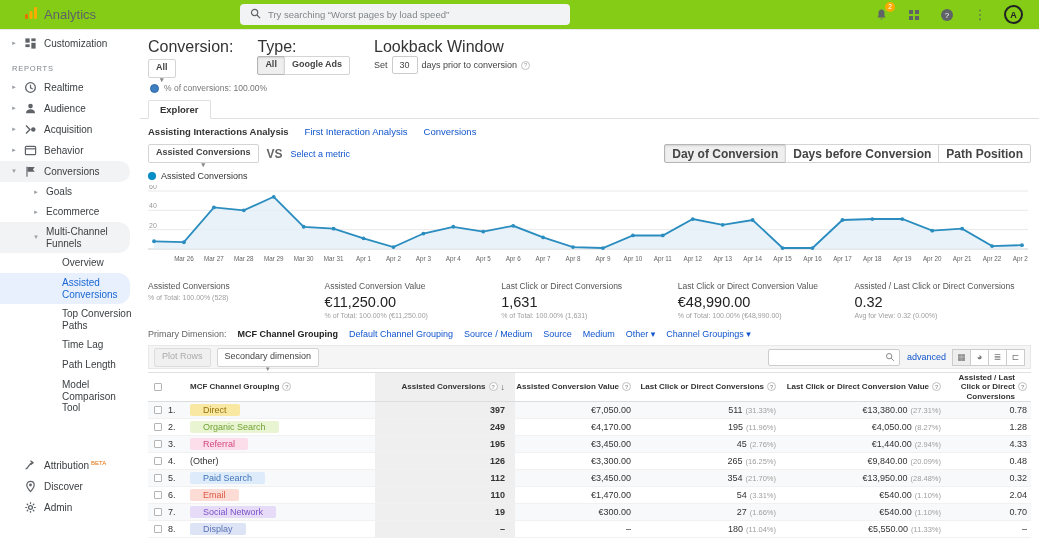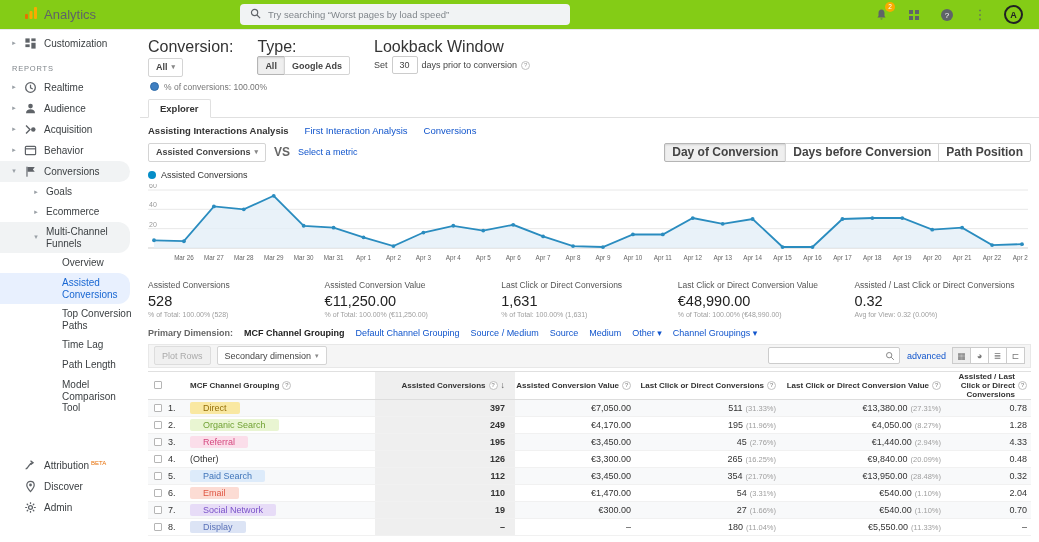--- a/index.html
+++ b/index.html
@@ -31,21 +31,21 @@
   .s-item.lvl2 { padding-left:48px; }
   .s-item.pill-gray { background:#f1f3f4; border-radius:0 12px 12px 0; margin-right:10px; }
   .s-item.pill-blue { background:#e8f0fe; border-radius:0 12px 12px 0; margin-right:10px; color:#1967d2; }
   .s-sect { padding:10px 10px 4px 12px; font-size:7.5px; letter-spacing:.8px; color:#80868b; }
   .s-footer { position:absolute; bottom:6px; left:0; width:140px; }
   .beta { color:#e8710a; font-size:6px; vertical-align:super; margin-left:2px; }
   
   .main { position:absolute; top:30px; left:140px; width:899px; height:512px; background:#fff; overflow:hidden; }
   .ctl { display:flex; gap:24px; padding:8px 0 0 8px; }
   .btn { display:inline-flex; align-items:center; gap:4px; border:1px solid #d4d4d4; border-radius:2px;
-    background:#fff; font-size:9px; color:#444; padding:2px 7px; height:19px; }
+    background:#fff; font-size:9px; color:#444; padding:2px 7px; height:19px;flex-direction:column; }
   .btn.bold { font-weight:bold; }
   .btn.active { background:#efefef; border-color:#b5b5b5; box-shadow:inset 0 1px 2px rgba(0,0,0,.12); }
   .seg { display:flex; }
   .seg .btn:first-child { border-radius:2px 0 0 2px; }
   .seg .btn:last-child { border-radius:0 2px 2px 0; margin-left:-1px; }
   .lb-row { display:flex; align-items:center; gap:4px; font-size:9px; color:#444; }
   .lb-input { width:26px; height:18px; border:1px solid #ccc; border-radius:2px; font-size:9px; text-align:center;
     font-family:"Liberation Sans", sans-serif; color:#444; padding:0; }
   .help { display:inline-flex; align-items:center; justify-content:center; width:9px; height:9px; border-radius:50%;
     background:#fff; border:1px solid #c0c0c0; color:#9e9e9e; font-size:6px; flex:0 0 9px; }
@@ -68,21 +68,21 @@
   .legend .ld { width:8px; height:8px; border-radius:50%; background:#058dc7; }
   .chart-wrap { padding:2px 8px 0; }
   
   .summary { display:flex; padding:8px 8px 4px; }
   .metric { flex:1; padding-right:10px; }
   .metric .ml { font-size:8.5px; color:#555; margin-bottom:3px; line-height:1.2; }
   .metric .mv { font-size:14.5px; color:#222; margin-bottom:2px; }
   .metric .ms { font-size:7px; color:#9e9e9e; }
   
   .dim-bar { display:flex; align-items:center; gap:11px; padding:6px 8px 4px; font-size:9px; flex-wrap:nowrap; }
-  .dim-bar .dl { color:#666; font-weight:bold; }
+  .dim-bar .dl { color:#666; font-weight:normal; }
   .dim-bar .d { color:#15c; cursor:pointer; white-space:nowrap; }
   .dim-bar .d.on { color:#222; font-weight:bold; cursor:default; }
   .toolbar { margin:2px 8px 0; background:#f5f5f5; border:1px solid #e8e8e8; height:24px;
     display:flex; align-items:center; gap:6px; padding:0 5px; }
   .btn.disabled { color:#aaa; background:#f0f0f0; border-color:#ddd; }
   .tb-right { margin-left:auto; display:flex; align-items:center; gap:7px; }
   .search-box { width:132px; height:17px; background:#fff; border:1px solid #ccc; border-radius:2px;
     display:flex; align-items:center; justify-content:flex-end; padding:0 4px; color:#777; }
   .vicons { display:flex; }
   .vicons .vi { width:19px; height:17px; border:1px solid #ccc; margin-left:-1px; background:#fff;
@@ -444,21 +444,20 @@
         <text x="754.2758620689655" y="76" text-anchor="middle" font-size="6.3" fill="#666">Apr 19</text>
         <text x="784.2068965517242" y="76" text-anchor="middle" font-size="6.3" fill="#666">Apr 20</text>
         <text x="814.1379310344828" y="76" text-anchor="middle" font-size="6.3" fill="#666">Apr 21</text>
         <text x="844.0689655172414" y="76" text-anchor="middle" font-size="6.3" fill="#666">Apr 22</text>
         <text x="874" y="76" text-anchor="middle" font-size="6.3" fill="#666">Apr 23</text>
       </svg></div>
 
   <div class="summary" id="summary">
       <div class="metric">
         <div class="ml">Assisted Conversions</div>
-        <div class="mv">528</div>
         <div class="ms">% of Total: 100.00% (528)</div>
       </div>
       <div class="metric">
         <div class="ml">Assisted Conversion Value</div>
         <div class="mv">€11,250.00</div>
         <div class="ms">% of Total: 100.00% (€11,250.00)</div>
       </div>
       <div class="metric">
         <div class="ml">Last Click or Direct Conversions</div>
         <div class="mv">1,631</div>

